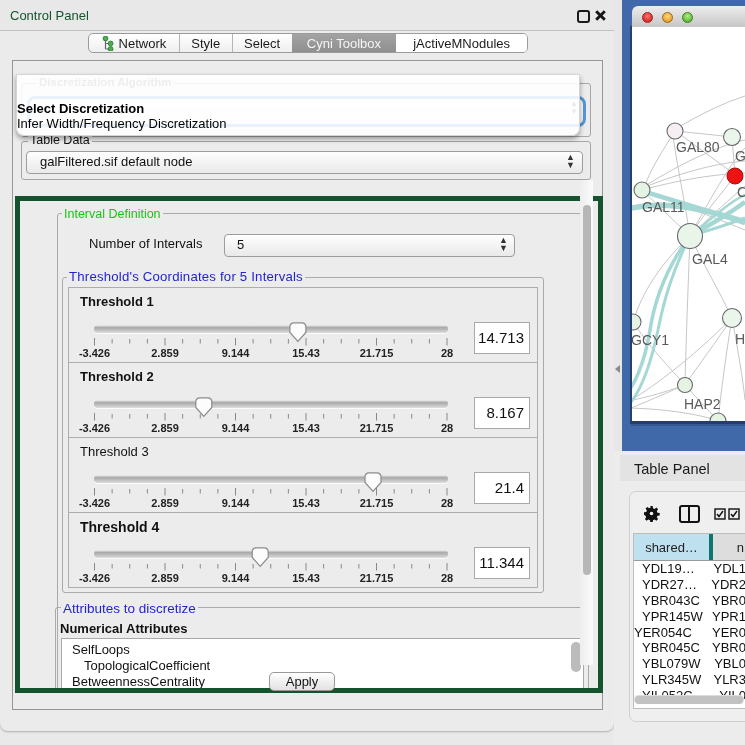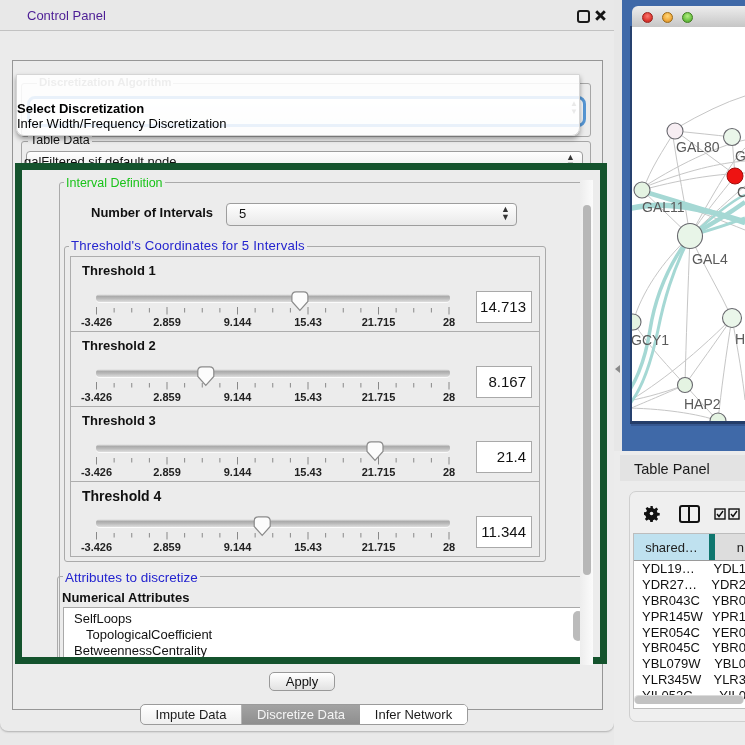--- a/index.html
+++ b/index.html
@@ -11,45 +11,61 @@
   .groupbox{position:absolute;border:1px solid #a6a6a6;border-radius:3px;}
   .grouplabel{position:absolute;font-size:13px;background:#ececec;padding:0 2px;white-space:nowrap;}
 </style>
 </head>
 <body>
 <div id="root">
 
   <div class="abs" id="cpwin" style="left:0;top:0;width:614px;height:731px;background:#ebebeb;border-radius:0 0 8px 8px;box-shadow:0 1px 2px rgba(0,0,0,.25);"></div>
 
   <div class="abs" style="left:0;top:0;width:614px;height:30px;background:#e8e8e8;border-bottom:1px solid #c2c2c2;"></div>
-  <div class="abs" style="left:27px;top:8px;font-size:13px;color:#4c1d95;">Control Panel</div>
+  <div class="abs" style="left:10px;top:8px;font-size:13px;color:#14532d;">Control Panel</div>
   <div class="abs" style="left:577px;top:10px;width:9px;height:9px;border:2.2px solid #1a1a1a;border-radius:3px;"></div>
   <svg class="abs" style="left:594px;top:9px;" width="13" height="13" viewBox="0 0 13 13">
     <path d="M1.2,3.2 L3.2,1.2 L6.5,4.5 L9.8,1.2 L11.8,3.2 L8.5,6.5 L11.8,9.8 L9.8,11.8 L6.5,8.5 L3.2,11.8 L1.2,9.8 L4.5,6.5 Z" fill="#161616"></path>
   </svg>
 
+  <div class="abs" style="left:88px;top:33px;width:438px;height:18px;border:1px solid #9b9b9b;border-radius:5px;background:linear-gradient(#ffffff,#efefef);overflow:hidden;display:flex;">
+    <div class="seg" style="width:90px;border-right:1px solid #b5b5b5;">
+      <svg width="13" height="15" viewBox="0 0 13 15" style="margin-right:4px;">
+        <line x1="3.5" y1="2.5" x2="3.5" y2="13" stroke="#667" stroke-width="1.2"></line>
+        <line x1="3.5" y1="7.5" x2="8" y2="7.5" stroke="#667" stroke-width="1.2"></line>
+        <line x1="3.5" y1="13" x2="8" y2="13" stroke="#667" stroke-width="1.2"></line>
+        <circle cx="3.5" cy="2.5" r="2.4" fill="#4caf50" stroke="#2e7d32" stroke-width="0.9"></circle>
+        <circle cx="8.6" cy="7.5" r="2.4" fill="#4caf50" stroke="#2e7d32" stroke-width="0.9"></circle>
+        <circle cx="8.6" cy="13" r="2.4" fill="#4caf50" stroke="#2e7d32" stroke-width="0.9"></circle>
+      </svg>
+      Network</div>
+    <div class="seg" style="width:52px;border-right:1px solid #b5b5b5;">Style</div>
+    <div class="seg" style="width:59px;">Select</div>
+    <div class="seg" style="width:105px;background:linear-gradient(#a3a3a3,#8f8f8f);color:#f5f5f5;">Cyni Toolbox</div>
+    <div class="seg" style="width:131px;background:#fff;">jActiveMNodules</div>
+  </div>
 
   <div class="abs" style="left:12px;top:60px;width:589px;height:648px;border:1px solid #969696;background:#ececec;"></div>
 
   <div class="groupbox" style="left:21px;top:83px;width:568px;height:52px;"></div>
   <div class="grouplabel" style="left:37px;top:76px;font-size:11.5px;font-weight:bold;color:#777;">Discretization Algorithm</div>
 
   <div class="abs" style="left:27px;top:96px;width:553px;height:25px;border:3px solid #5596d4;border-radius:8px;background:linear-gradient(#fbfcfd,#eef1f4);"></div>
   <div class="abs" style="left:570px;top:100px;font-size:8px;color:#555;line-height:8px;z-index:2;">▲<br>▼</div>
 
   <div class="groupbox" style="left:21px;top:141px;width:568px;height:37px;"></div>
   <div class="grouplabel" style="left:28px;top:133px;font-size:12.5px;color:#111;">Table Data</div>
   <div class="abs combo1" style="left:26px;top:151px;width:555px;height:21px;border:1px solid #9d9d9d;border-radius:4px;background:linear-gradient(#fefefe,#e9e9e9);"></div>
-  <div class="abs" style="left:24px;top:154px;font-size:13px;color:#111;">galFiltered.sif default node</div>
+  <div class="abs" style="left:40px;top:154px;font-size:13px;color:#111;">galFiltered.sif default node</div>
   <div class="abs" style="left:566px;top:153px;font-size:9px;color:#333;line-height:8px;">▲<br>▼</div>
 
-  <div class="abs" style="left:15px;top:163px;width:578px;height:487px;border:7px solid #14532d;background:#ececec;overflow:hidden;" id="scrollpane">
+  <div class="abs" style="left:15px;top:196px;width:578px;height:487px;border:5px solid #14532d;background:#ececec;overflow:hidden;" id="scrollpane">
       <div class="groupbox" style="left:37px;top:12px;width:523px;height:520px;border-color:#aaa;"></div>
       <div class="grouplabel" style="left:42px;top:6px;font-size:12.5px;color:#19c319;">Interval Definition</div>
-      <div class="abs" style="left:69px;top:35px;font-size:13px;font-weight:bold;color:#111;">Number of Intervals</div>
+      <div class="abs" style="left:69px;top:35px;font-size:13px;font-weight:normal;color:#111;">Number of Intervals</div>
       <div class="abs" style="left:204px;top:33px;width:289px;height:21px;border:1px solid #9d9d9d;border-radius:4px;background:linear-gradient(#fefefe,#e9e9e9);"></div>
       <div class="abs" style="left:217px;top:36px;font-size:13px;color:#111;">5</div>
       <div class="abs" style="left:479px;top:35px;font-size:9px;color:#333;line-height:8px;">▲<br>▼</div>
       <div class="groupbox" style="left:42px;top:76px;width:480px;height:314px;border-color:#aaa;"></div>
       <div class="grouplabel" style="left:47px;top:68px;font-size:13.2px;letter-spacing:0.2px;color:#2424cf;">Threshold's Coordinates for 5 Intervals</div>
       <div class="abs" style="left:48px;top:86px;width:468px;height:74px;border:1px solid #adadad;background:#ececec;"></div>
       <div class="abs" style="left:60px;top:93px;font-size:13px;font-weight:bold;color:#111;">Threshold 1</div>
       <div class="abs" style="left:74px;top:124px;width:354px;height:8px;border-radius:4.5px;background:linear-gradient(#f2f2f2,#ababab 30%,#b9b9b9 55%,#dedede);box-shadow:0 1px 0 rgba(255,255,255,0.8);"></div>
       <svg class="abs" style="left:0;top:86px;" width="560" height="74">
         <line x1="74.5" y1="51" x2="74.5" y2="58.5" stroke="#888" stroke-width="1"></line>
@@ -112,21 +128,21 @@
     </svg>
       <div class="abs" style="left:44.5px;top:221px;width:60px;text-align:center;font-size:11px;font-weight:bold;color:#222;">-3.426</div>
       <div class="abs" style="left:115px;top:221px;width:60px;text-align:center;font-size:11px;font-weight:bold;color:#222;">2.859</div>
       <div class="abs" style="left:185.5px;top:221px;width:60px;text-align:center;font-size:11px;font-weight:bold;color:#222;">9.144</div>
       <div class="abs" style="left:256px;top:221px;width:60px;text-align:center;font-size:11px;font-weight:bold;color:#222;">15.43</div>
       <div class="abs" style="left:326.5px;top:221px;width:60px;text-align:center;font-size:11px;font-weight:bold;color:#222;">21.715</div>
       <div class="abs" style="left:397px;top:221px;width:60px;text-align:center;font-size:11px;font-weight:bold;color:#222;">28</div>
       <div class="abs" style="left:454px;top:196px;width:56px;height:32px;background:#fff;border:1.5px solid #a9a9a9;box-sizing:border-box;"></div>
       <div class="abs" style="left:454px;top:203px;width:50px;text-align:right;font-size:15px;color:#111;">8.167</div>
       <div class="abs" style="left:48px;top:236px;width:468px;height:74px;border:1px solid #adadad;background:#ececec;"></div>
-      <div class="abs" style="left:60px;top:243px;font-size:13px;font-weight:bold;color:#111;">Threshold 3</div>
+      <div class="abs" style="left:60px;top:243px;font-size:13px;font-weight:normal;color:#111;">Threshold 3</div>
       <div class="abs" style="left:74px;top:274px;width:354px;height:8px;border-radius:4.5px;background:linear-gradient(#f2f2f2,#ababab 30%,#b9b9b9 55%,#dedede);box-shadow:0 1px 0 rgba(255,255,255,0.8);"></div>
       <svg class="abs" style="left:0;top:236px;" width="560" height="74">
         <line x1="74.5" y1="51" x2="74.5" y2="58.5" stroke="#888" stroke-width="1"></line>
         <line x1="92.125" y1="52" x2="92.125" y2="56.5" stroke="#888" stroke-width="1"></line>
         <line x1="109.75" y1="52" x2="109.75" y2="56.5" stroke="#888" stroke-width="1"></line>
         <line x1="127.375" y1="52" x2="127.375" y2="56.5" stroke="#888" stroke-width="1"></line>
         <line x1="145" y1="51" x2="145" y2="58.5" stroke="#888" stroke-width="1"></line>
         <line x1="162.625" y1="52" x2="162.625" y2="56.5" stroke="#888" stroke-width="1"></line>
         <line x1="180.25" y1="52" x2="180.25" y2="56.5" stroke="#888" stroke-width="1"></line>
         <line x1="197.875" y1="52" x2="197.875" y2="56.5" stroke="#888" stroke-width="1"></line>
@@ -196,25 +212,20 @@
       <div class="abs" style="left:52px;top:457px;font-size:13px;color:#111;margin-left:12px;">TopologicalCoefficient</div>
       <div class="abs" style="left:52px;top:473px;font-size:13px;color:#111;">BetweennessCentrality</div>
       <div class="abs" style="left:551px;top:441px;width:10px;height:30px;background:#bbb;border-radius:5px;"></div>
     </div>
 
   <div class="abs" style="left:580px;top:180px;width:13px;height:485px;background:linear-gradient(90deg,#ededed,#fbfbfb);"></div>
   <div class="abs" style="left:582.5px;top:205px;width:8px;height:370px;background:#b7b7b7;border-radius:5px;"></div>
 
   <div class="abs" style="left:269px;top:672px;width:64px;height:17px;border:1px solid #999;border-radius:5px;background:linear-gradient(#fff,#e2e2e2);display:flex;align-items:center;justify-content:center;font-size:13px;color:#111;">Apply</div>
 
-  <div class="abs" style="left:140px;top:704px;width:326px;height:19px;border:1px solid #9b9b9b;border-radius:5px;background:linear-gradient(#ffffff,#efefef);overflow:hidden;display:flex;">
-    <div class="seg" style="width:100px;border-right:1px solid #b5b5b5;">Impute Data</div>
-    <div class="seg" style="width:118px;background:linear-gradient(#a3a3a3,#8f8f8f);color:#f5f5f5;">Discretize Data</div>
-    <div class="seg" style="flex:1;background:#fff;">Infer Network</div>
-  </div>
 
   <div class="abs" style="left:16px;top:74px;width:562px;height:60px;background:rgba(255,255,255,0.87);border:1px solid #d5d5d5;border-radius:0 0 8px 8px;box-shadow:0 3px 5px rgba(0,0,0,0.35);z-index:50;"></div>
   <div class="abs" style="left:17px;top:101px;font-size:13px;font-weight:bold;color:#000;z-index:51;">Select Discretization</div>
   <div class="abs" style="left:17px;top:116px;font-size:13px;color:#000;z-index:51;">Infer Width/Frequency Discretization</div>
 
   <div class="abs" style="left:614px;top:0;width:8px;height:745px;background:#e7e7e7;"></div>
   <div class="abs" style="left:615px;top:365px;width:0;height:0;border-top:4px solid transparent;border-bottom:4px solid transparent;border-right:5px solid #8a8a8a;"></div>
 
   <div class="abs" style="left:622px;top:0;width:123px;height:451px;background:#3f69a8;"></div>
 
@@ -315,42 +326,42 @@
       <rect x="1" y="1" width="10" height="10" fill="none" stroke="#111" stroke-width="1.4"></rect>
       <path d="M3 6l2 2.5L9 3" stroke="#111" stroke-width="1.4" fill="none"></path>
     </svg>
   <svg class="abs" style="left:728px;top:508px;z-index:5;" width="12" height="12" viewBox="0 0 12 12">
       <rect x="1" y="1" width="10" height="10" fill="none" stroke="#111" stroke-width="1.4"></rect>
       <path d="M3 6l2 2.5L9 3" stroke="#111" stroke-width="1.4" fill="none"></path>
     </svg>
 
   <div class="abs" style="left:633px;top:533px;width:112px;height:174px;background:#fff;border:1px solid #bdbdbd;overflow:hidden;">
     <div style="display:flex;height:26px;border-bottom:1px solid #9a9a9a;">
-      <div style="width:75px;background:#bfe1ef;border-right:6px solid #0f766e;display:flex;align-items:center;justify-content:center;font-size:13px;color:#222;">shared…</div>
+      <div style="width:75px;background:#bfe1ef;border-right:4px solid #0f766e;display:flex;align-items:center;justify-content:center;font-size:13px;color:#222;">shared…</div>
       <div style="flex:1;background:#ddd;display:flex;align-items:center;justify-content:flex-end;font-size:13px;color:#222;padding-right:2px;">n</div>
     </div>
     <div style="font-size:13px;color:#111;">
       <div style="height:15.9px;display:flex;">
           <span style="width:75px;padding-left:8px;">YDL19…</span>
           <span style="padding-left:8px;">YDL1</span>
         </div>
       <div style="height:15.9px;display:flex;">
           <span style="width:75px;padding-left:8px;">YDR27…</span>
           <span style="padding-left:8px;">YDR2</span>
         </div>
       <div style="height:15.9px;display:flex;">
           <span style="width:75px;padding-left:8px;">YBR043C</span>
           <span style="padding-left:8px;">YBR0</span>
         </div>
       <div style="height:15.9px;display:flex;">
           <span style="width:75px;padding-left:8px;">YPR145W</span>
           <span style="padding-left:8px;">YPR1</span>
         </div>
       <div style="height:15.9px;display:flex;">
-          <span style="width:75px;padding-left:8px;">YER054C</span>
+          <span style="width:75px;">YER054C</span>
           <span style="padding-left:8px;">YER0</span>
         </div>
       <div style="height:15.9px;display:flex;">
           <span style="width:75px;padding-left:8px;">YBR045C</span>
           <span style="padding-left:8px;">YBR0</span>
         </div>
       <div style="height:15.9px;display:flex;">
           <span style="width:75px;padding-left:8px;">YBL079W</span>
           <span style="padding-left:8px;">YBL0</span>
         </div>

